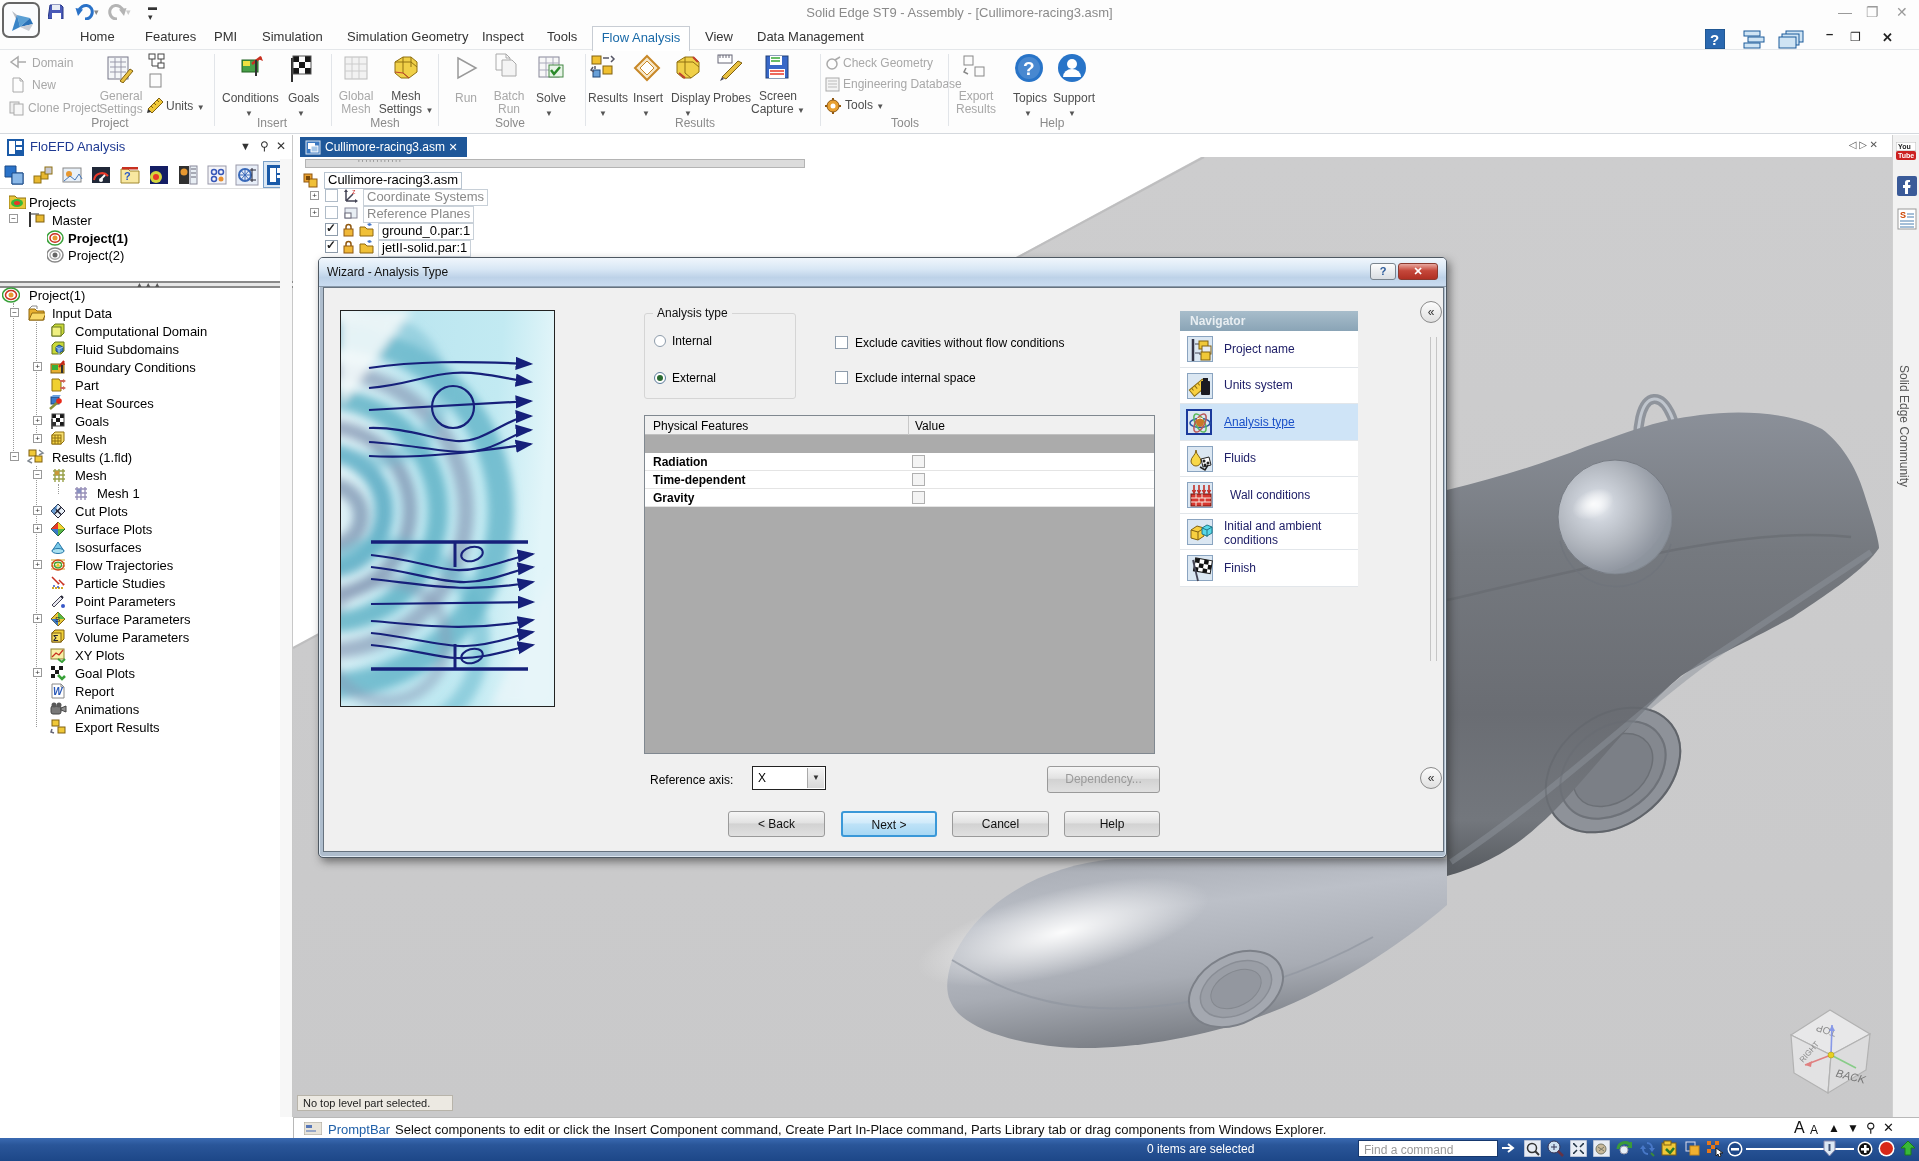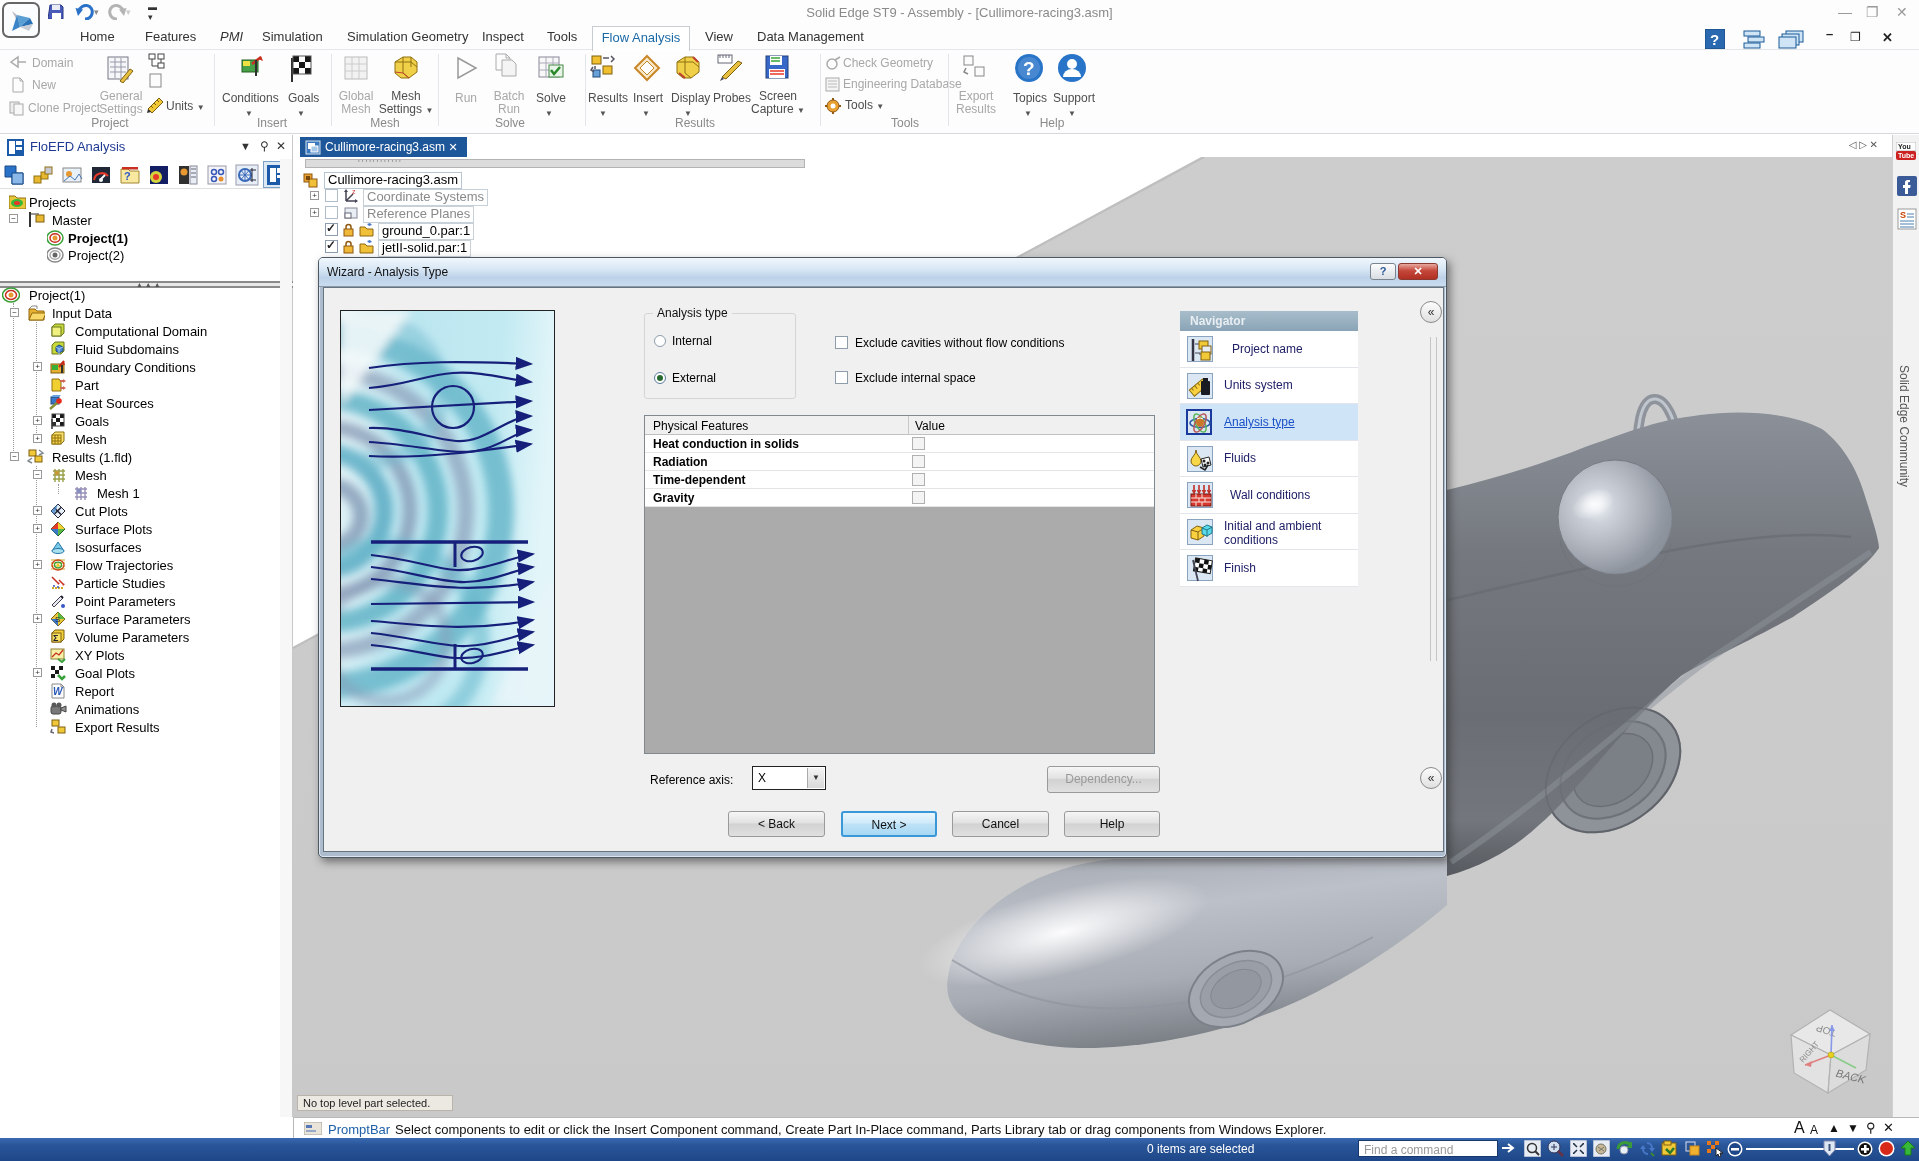--- a/index.html
+++ b/index.html
@@ -113,21 +113,21 @@
         <rect x="4" y="5" width="17" height="11"></rect>
         <rect x="1" y="8" width="17" height="11"></rect>
       </g>
     </svg>
   <span class="abs" style="left:1826px;top:26px;font-size:13px;color:#222;font-weight:bold;z-index:6;">–</span>
   <span class="abs" style="left:1850px;top:30px;font-size:12px;color:#222;z-index:6;">❐</span>
   <span class="abs" style="left:1882px;top:30px;font-size:13px;color:#222;font-weight:bold;z-index:6;">✕</span>
   <div class="abs" id="tabrow">
     <span class="rtab" style="left:80px;">Home</span>
     <span class="rtab" style="left:145px;">Features</span>
-    <span class="rtab" style="left:220px;font-style:italic;">PMI</span>
+    <span class="rtab" style="left:214px;">PMI</span>
     <span class="rtab" style="left:262px;">Simulation</span>
     <span class="rtab" style="left:347px;">Simulation Geometry</span>
     <span class="rtab" style="left:482px;">Inspect</span>
     <span class="rtab" style="left:547px;">Tools</span>
     <div id="activetab" style="color:#1a6aa8;">Flow Analysis</div>
     <span class="rtab" style="left:705px;">View</span>
     <span class="rtab" style="left:757px;">Data Management</span>
   </div>
   <div class="abs" id="ribbon">
     <svg style="position:absolute;left:10px;top:5px;" width="18" height="14">
@@ -936,24 +936,20 @@
       <span style="position:absolute;left:531px;top:48px;font-size:12px;">Exclude cavities without flow conditions</span>
       <div class="cb" style="left:511px;top:83px;"></div>
       <span style="position:absolute;left:531px;top:83px;font-size:12px;">Exclude internal space</span>
 
       <div id="ftable">
         <div class="hdr">
           <span style="position:absolute;left:8px;top:3px;font-size:12px;">Physical Features</span>
           <span style="position:absolute;left:270px;top:3px;font-size:12px;">Value</span>
           <div style="position:absolute;left:263px;top:0;width:1px;height:19px;background:#c8c8c8;"></div>
         </div>
-        <div class="frow" style="top:19px;">
-            <b>Heat conduction in solids</b>
-            <div class="vcb"></div>
-          </div>
         <div class="frow" style="top:37px;">
             <b>Radiation</b>
             <div class="vcb"></div>
           </div>
         <div class="frow" style="top:55px;">
             <b>Time-dependent</b>
             <div class="vcb"></div>
           </div>
         <div class="frow" style="top:73px;">
             <b>Gravity</b>
@@ -966,21 +962,21 @@
         <div class="nitem" style="top:20px;height:37px;">
             <div class="ic"><svg width="26" height="26">
                 <path d="M5,2 v22" stroke="#334" stroke-width="2.5"></path>
                 <path d="M7,7 h5 M7,16 h5 M12,7 v2 M12,16 v2" stroke="#445"></path>
                 <g fill="#f0c838" stroke="#806010">
                   <rect x="11" y="4" width="9" height="8"></rect>
                   <rect x="14" y="9" width="9" height="8" fill="#e8edf4"></rect>
                   <rect x="13" y="15" width="9" height="8"></rect>
                 </g>
               </svg></div>
-            <span class="tx" style="top:11px;margin-left:8px;">Project name</span>
+            <span class="tx" style="top:11px;">Project name</span>
           </div>
         <div class="nitem" style="top:57px;height:36px;">
             <div class="ic"><svg width="26" height="26">
                 <g transform="rotate(-40 10 14)">
                   <rect x="2" y="10" width="17" height="8" fill="#f8d040" stroke="#907010"></rect>
                   <path d="M5,10 v3 M9,10 v4 M13,10 v3" stroke="#907010"></path>
                 </g>
                 <rect x="13" y="7" width="9" height="14" rx="1" fill="#1a1a22"></rect>
                 <rect x="15" y="4" width="5" height="4" fill="#1a1a22"></rect>
               </svg></div>

